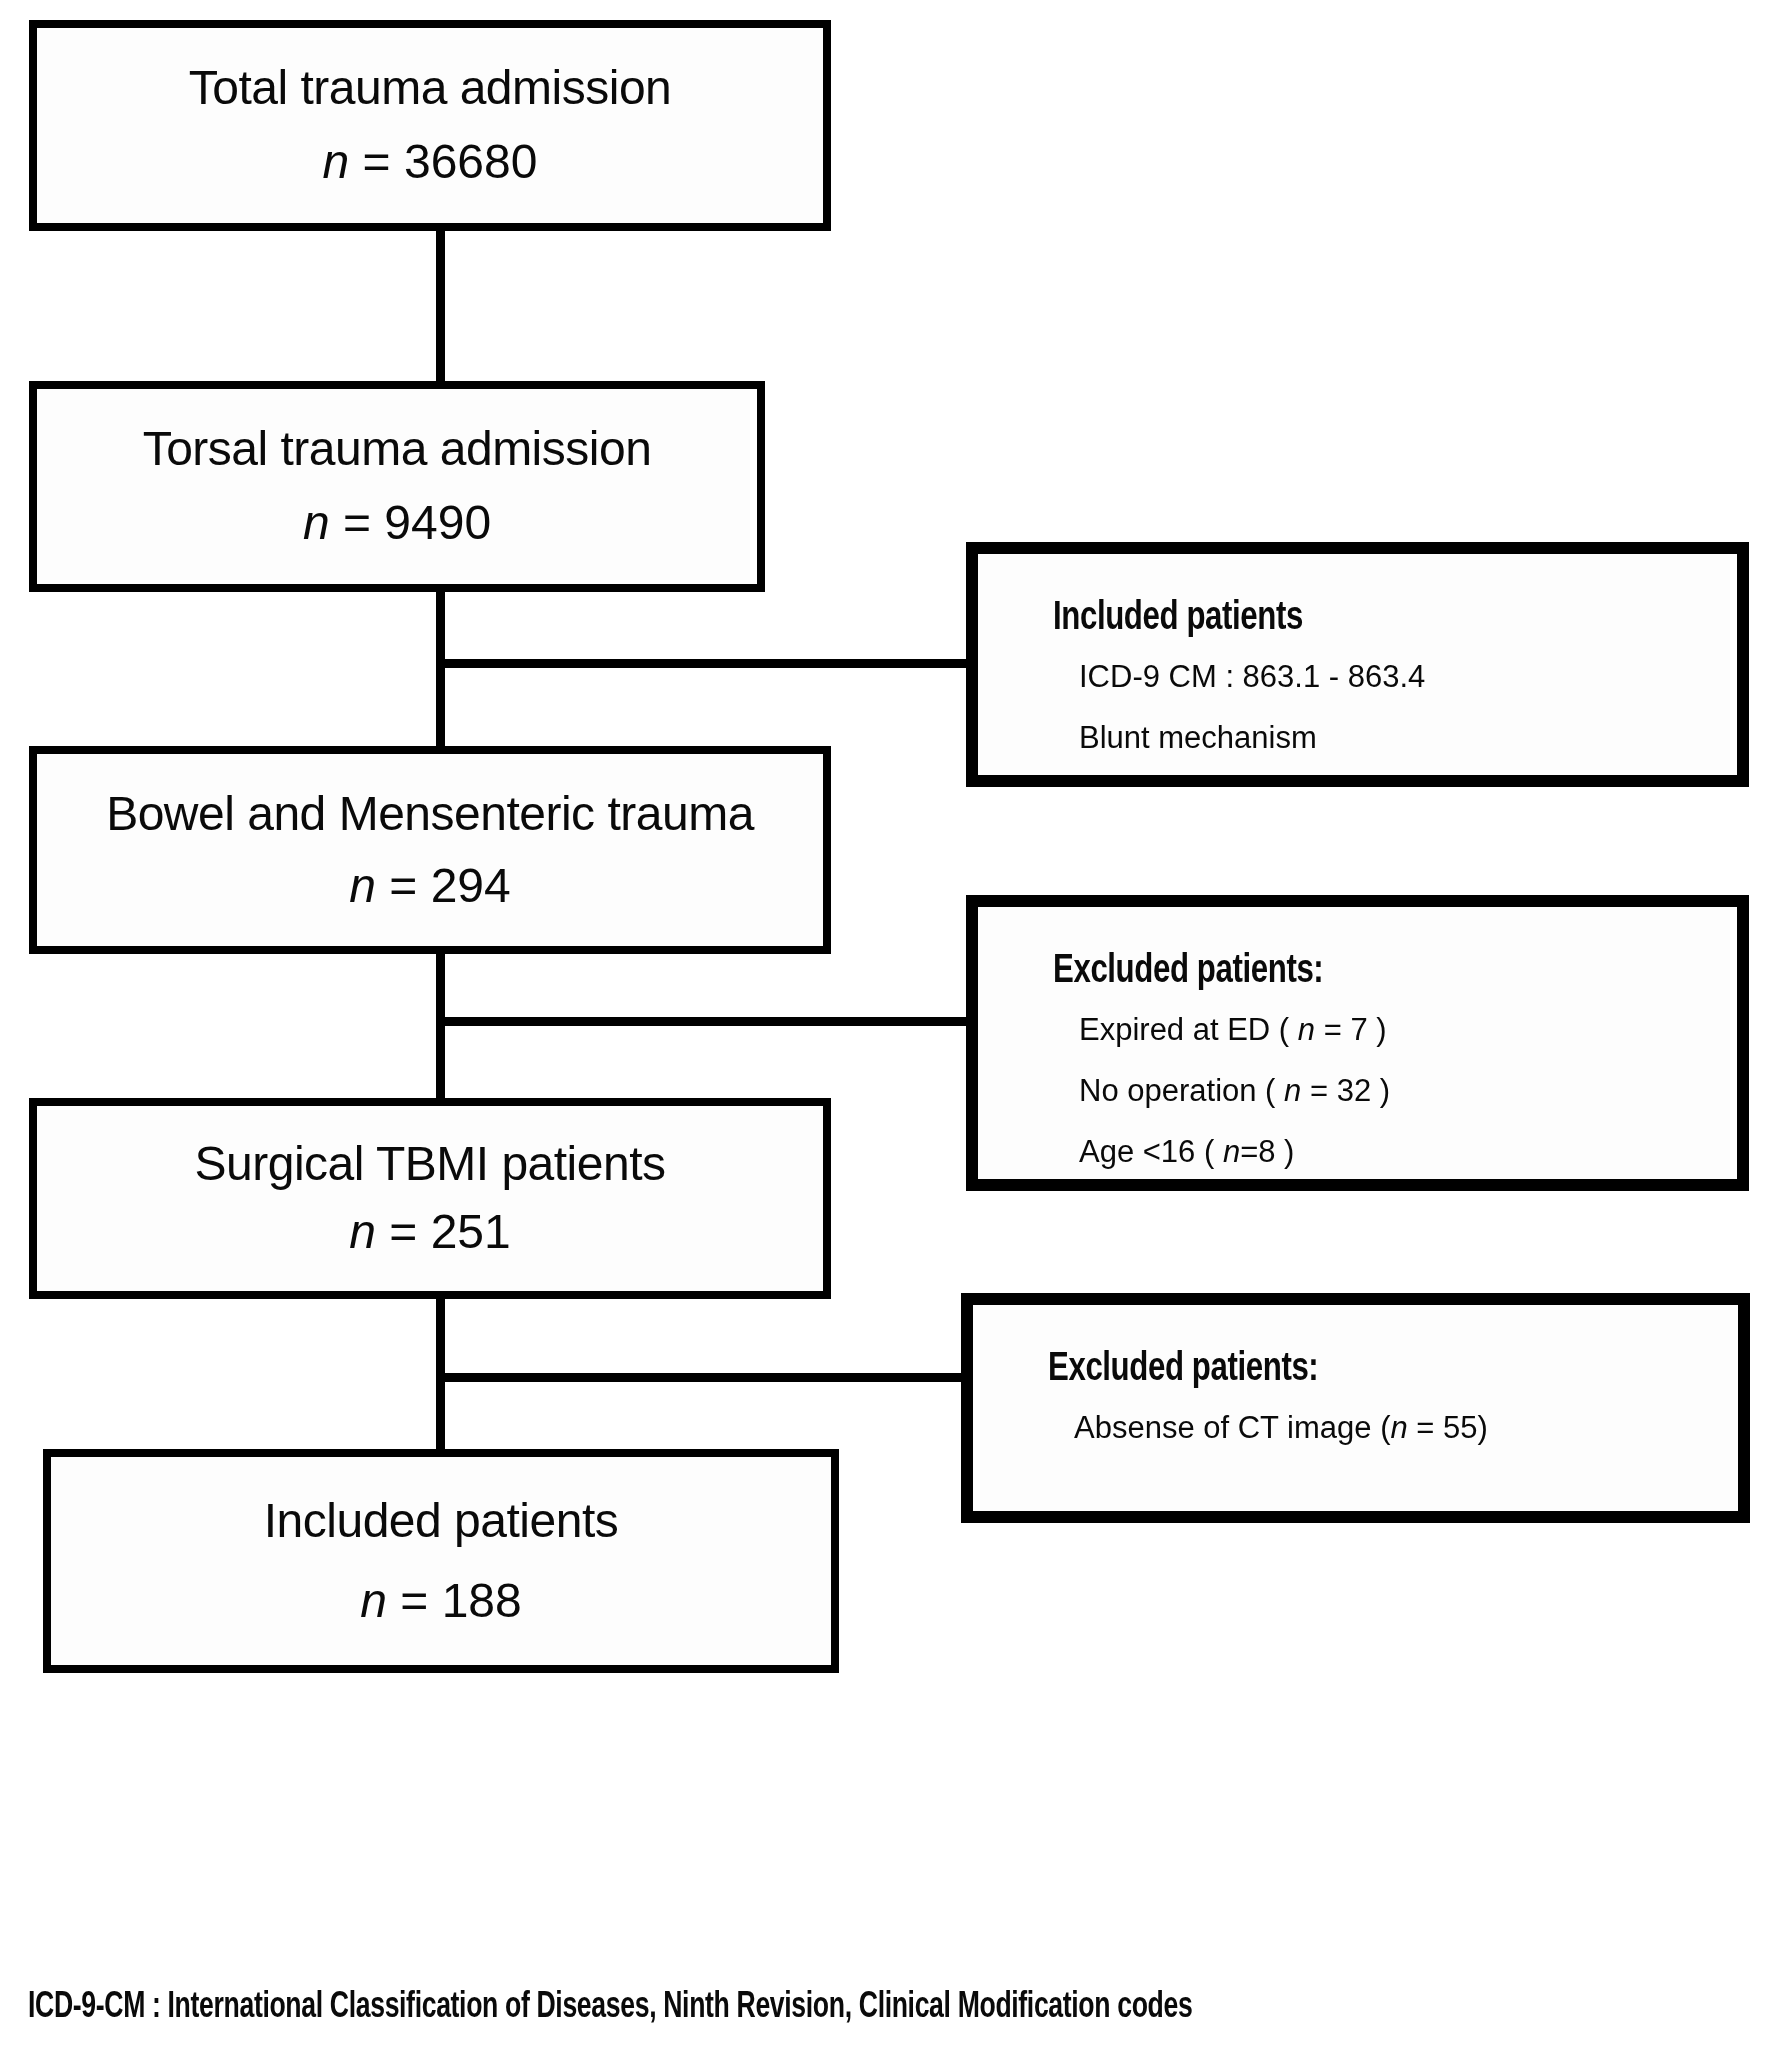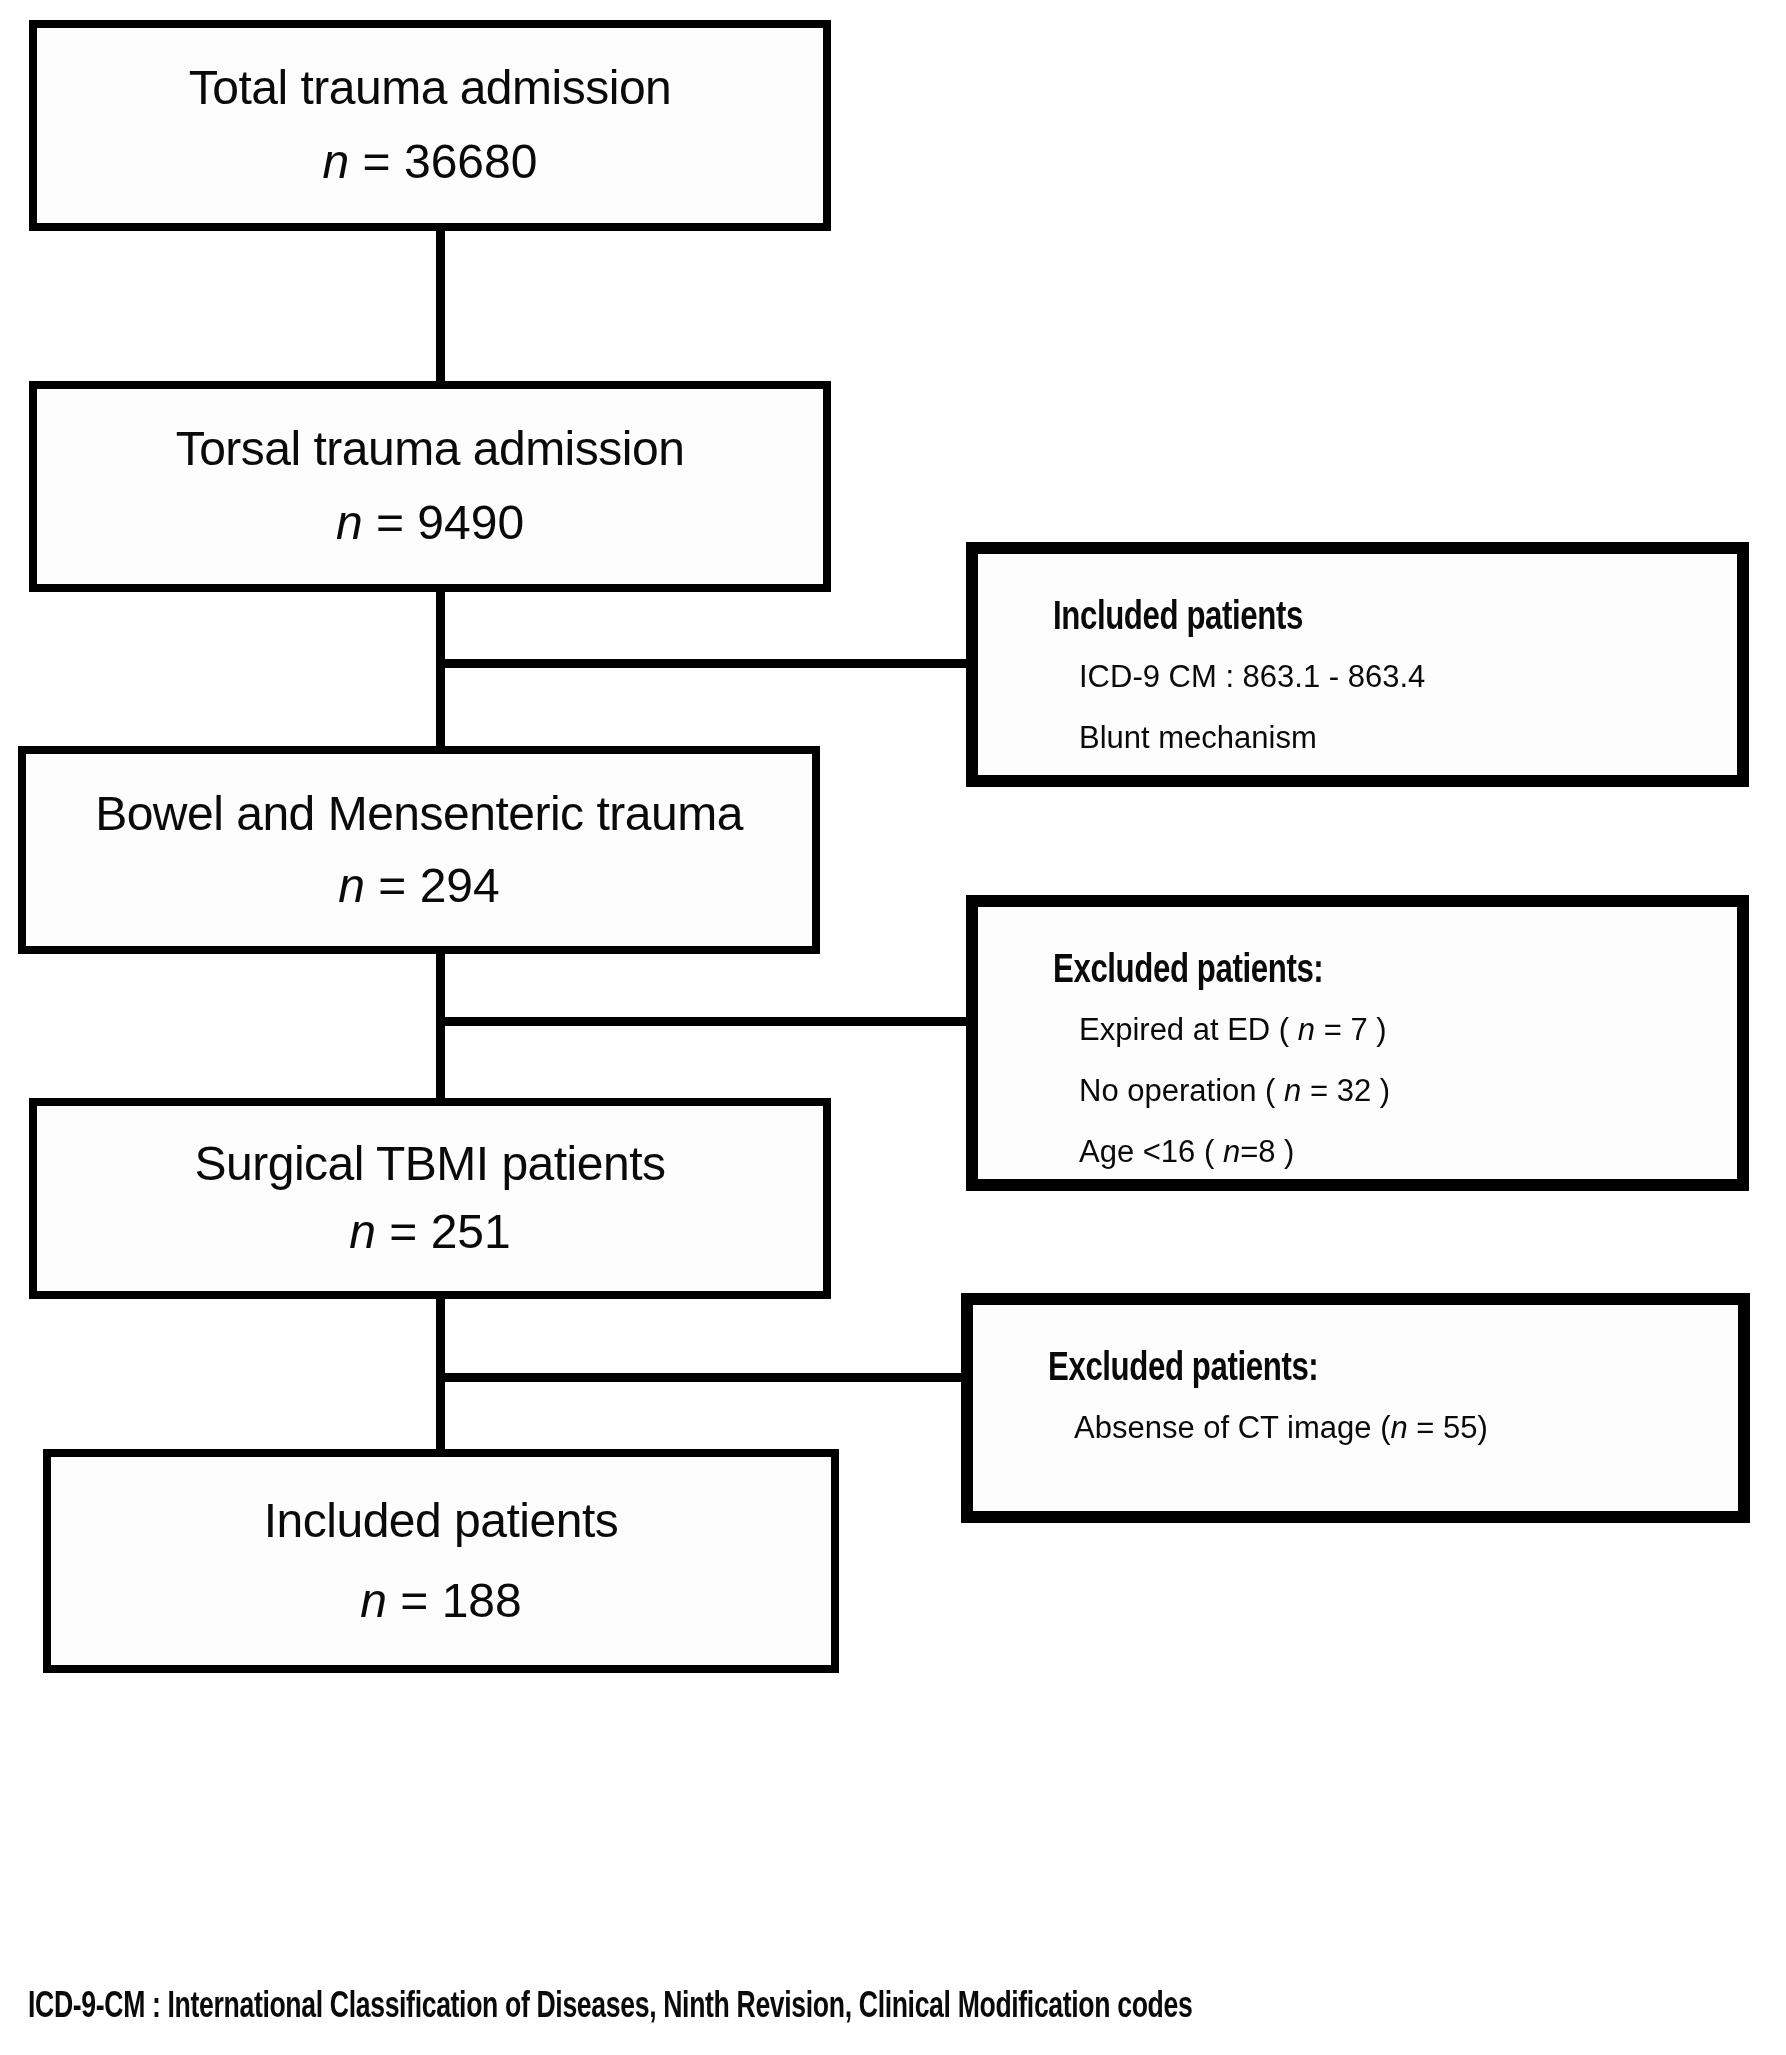--- a/index.html
+++ b/index.html
@@ -20,22 +20,22 @@
     flex-direction: column;
     align-items: center;
     justify-content: space-around;
     padding: 24px 0;
     text-align: center;
   }
   .boxlabel { font-size: 48px; line-height: 1.1; letter-spacing: -0.5px; }
   .nline    { font-size: 48px; line-height: 1.1; }
   .nit      { font-style: italic; }
   .box1 { left: 29px;  top: 20px;   width: 802px; height: 211px; }
-  .box2 { left: 29px;  top: 381px;  width: 802px; height: 211px; }
-  .box3 { left: 18px;  top: 746px;  width: 802px; height: 208px; }
+  .box2 { left: 29px;  top: 381px;  width: 736px; height: 211px; }
+  .box3 { left: 29px;  top: 746px;  width: 802px; height: 208px; }
   .box4 { left: 29px;  top: 1098px; width: 802px; height: 201px; align-items: center; }
   .box5 { left: 43px;  top: 1449px; width: 796px; height: 224px; }
 
   .sidebox {
     position: absolute;
     box-sizing: border-box;
     border: 12px solid #000;
     background: #fdfdfd;
     padding: 31px 27.5px 18.4px 75px;
     font-size: 40px;

